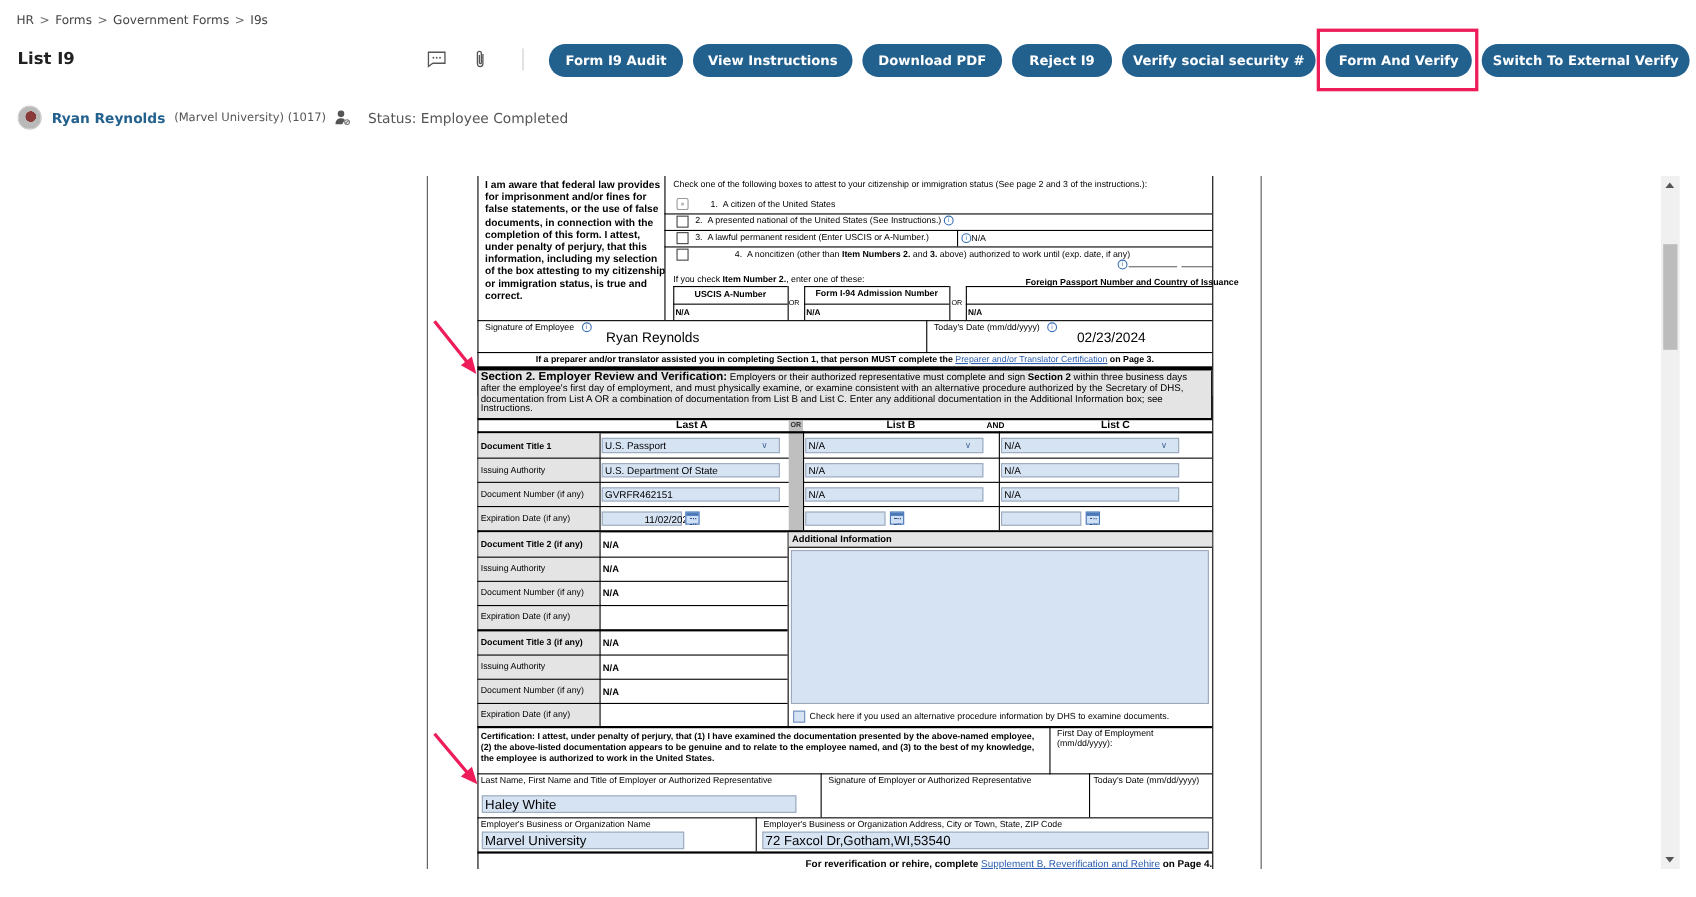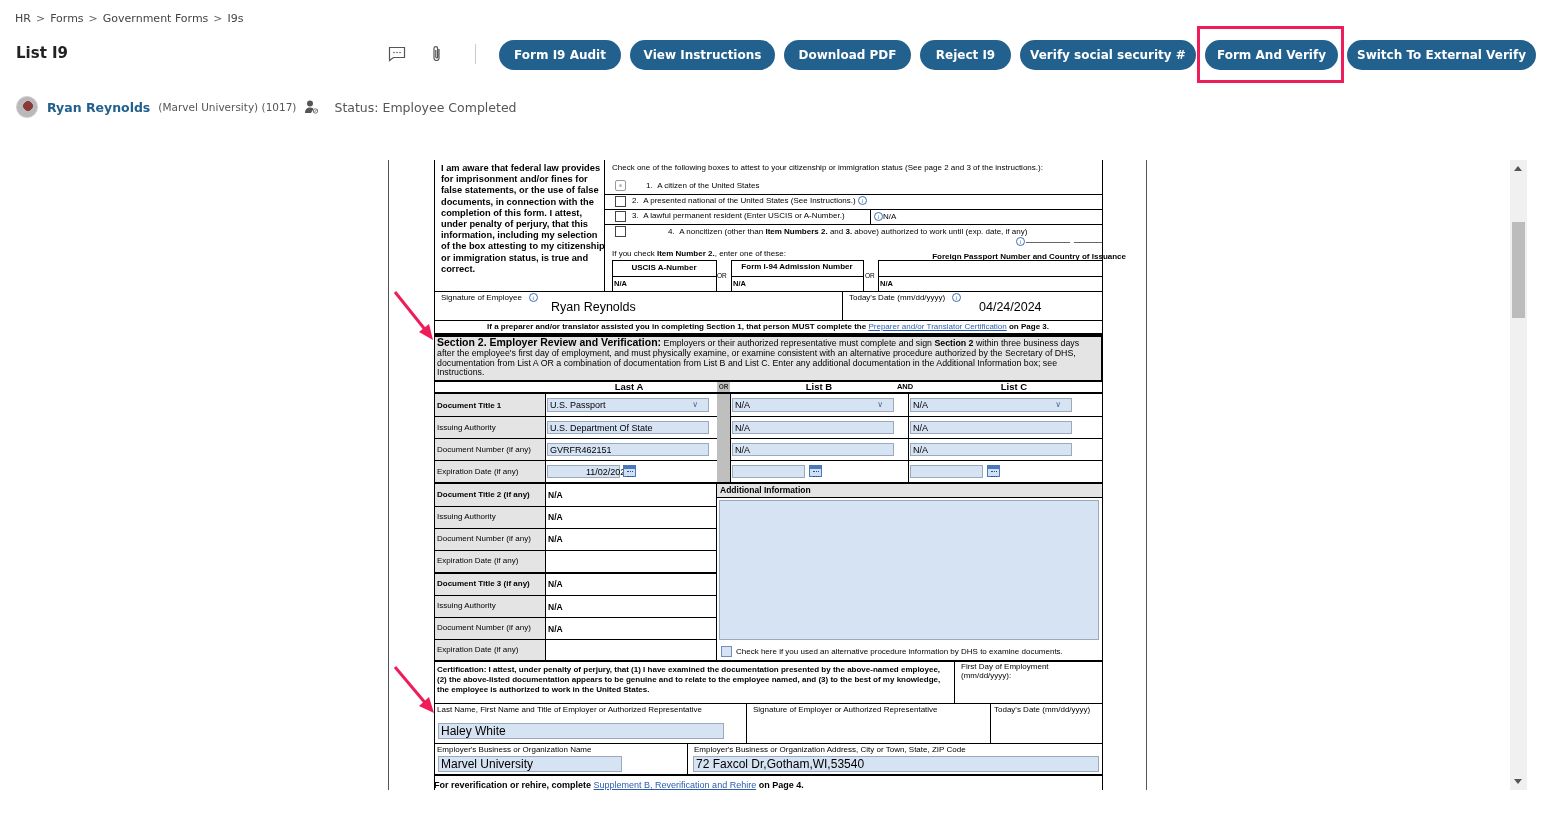--- a/index.html
+++ b/index.html
@@ -144,21 +144,21 @@
     <div class="abs b" style="left:446px; top:119px; font-size:7.5px;">N/A</div>
 
     <div class="vline" style="left:668px; top:0; height:200px;"></div>
     <div class="vline" style="left:0; top:0; height:200px;"></div>
 
     <div class="hline" style="left:0; top:131px; width:668px;"></div>
     <div class="abs tiny" style="left:7px; top:133px;"><span>Signature of Employee</span>&nbsp;&nbsp;&nbsp;<span class="info-i">i</span></div>
     <div class="abs" style="left:117px; top:140px; font-size:12.5px; font-family:'Liberation Sans Narrow','Liberation Sans',sans-serif;">Ryan Reynolds</div>
     <div class="vline" style="left:408px; top:131px; height:30px;"></div>
     <div class="abs tiny" style="left:415px; top:133px;"><span>Today's Date (mm/dd/yyyy)</span>&nbsp;&nbsp;&nbsp;<span class="info-i">i</span></div>
-    <div class="abs" style="left:545px; top:140px; font-size:12.5px;">04/24/2024</div>
+    <div class="abs" style="left:545px; top:140px; font-size:12.5px;">02/23/2024</div>
     <div class="hline" style="left:0; top:160px; width:668px;"></div>
 
     <div class="abs b" style="left:0; top:162px; width:668px; text-align:center; font-size:8px;"><span>If a preparer and/or translator assisted you in completing Section 1, that person MUST complete the </span><span class="link">Preparer and/or Translator Certification</span><span> on Page 3.</span></div>
     <div class="abs" style="left:0; top:173px; width:668px; height:4px; background:#000;"></div>
 
     <div class="abs gray-cell" style="left:0; top:177px; width:668px; height:43px; border-left:1px solid #000; border-right:1px solid #000;"></div>
     <div class="abs" style="left:3px; top:178px; width:660px; font-size:8.8px; line-height:9.8px;"><b style="font-size:10.5px;">Section 2. Employer Review and Verification:</b><span> Employers or their authorized representative must complete and sign </span><b>Section 2</b><span> within three business days after the employee's first day of employment, and must physically examine, or examine consistent with an alternative procedure authorized by the Secretary of DHS, documentation from List A OR a combination of documentation from List B and List C. Enter any additional documentation in the Additional Information box; see Instructions.</span></div>
     <div class="hline" style="left:0; top:220px; width:668px; height:2px;"></div>
 
     <div class="abs b" style="left:130px; top:221px; width:130px; text-align:center; font-size:9.5px;">Last A</div>
@@ -261,21 +261,21 @@
     <div class="abs tiny" style="left:560px; top:545px;">Today's Date (mm/dd/yyyy)</div>
     <div class="hline" style="left:0; top:583px; width:668px;"></div>
 
     <div class="abs tiny" style="left:3px; top:585px;">Employer's Business or Organization Name</div>
     <div class="abs fld" style="left:4px; top:596px; width:184px; height:16px; font-size:12px;">Marvel University</div>
     <div class="vline" style="left:253px; top:583px; height:31px;"></div>
     <div class="abs tiny" style="left:260px; top:585px;">Employer's Business or Organization Address, City or Town, State, ZIP Code</div>
     <div class="abs fld" style="left:259px; top:596px; width:406px; height:16px; font-size:12px;">72 Faxcol Dr,Gotham,WI,53540</div>
     <div class="hline" style="left:0; top:614px; width:668px; height:2px;"></div>
 
-    <div class="abs b" style="left:0; top:620px; width:668px; text-align:left; font-size:9px;"><span>For reverification or rehire, complete </span><span class="link">Supplement B, Reverification and Rehire</span><span> on Page 4.</span></div>
+    <div class="abs b" style="left:0; top:620px; width:668px; text-align:right; font-size:9px;"><span>For reverification or rehire, complete </span><span class="link">Supplement B, Reverification and Rehire</span><span> on Page 4.</span></div>
   </div>
 
   <svg class="arrow" style="left:2px; top:128px;" width="46" height="54" viewBox="0 0 46 54">
       <line x1="4" y1="4" x2="36" y2="44" stroke="#ee1d5a" stroke-width="3"></line>
       <polygon points="42,52 28,44 38,36" fill="#ee1d5a"></polygon>
     </svg>
   <svg class="arrow" style="left:2px; top:503px;" width="46" height="52" viewBox="0 0 46 52">
       <line x1="4" y1="4" x2="36" y2="42" stroke="#ee1d5a" stroke-width="3"></line>
       <polygon points="43,50 28,43 38,34" fill="#ee1d5a"></polygon>
     </svg>

